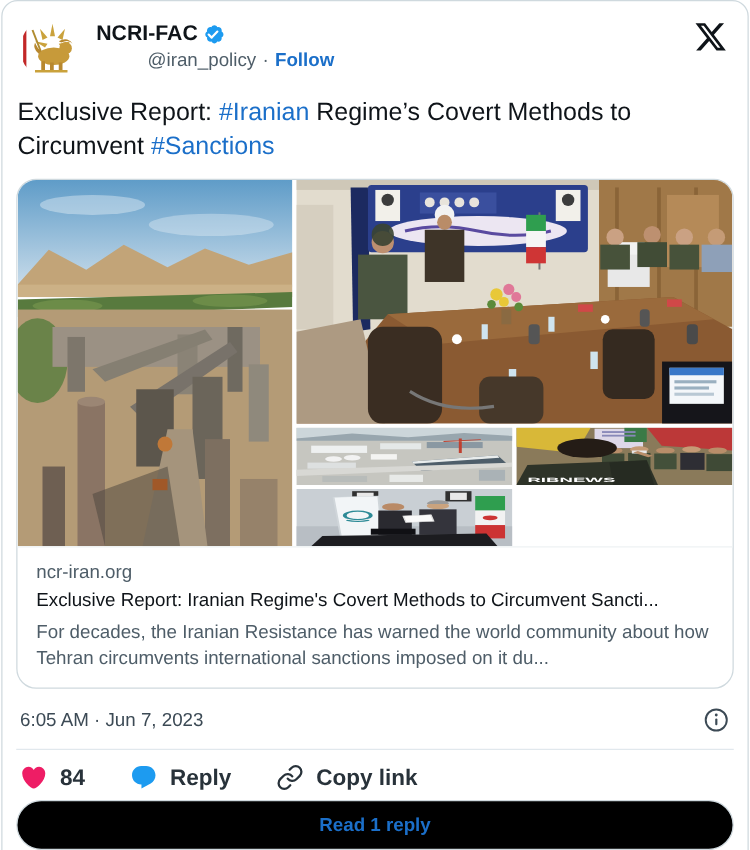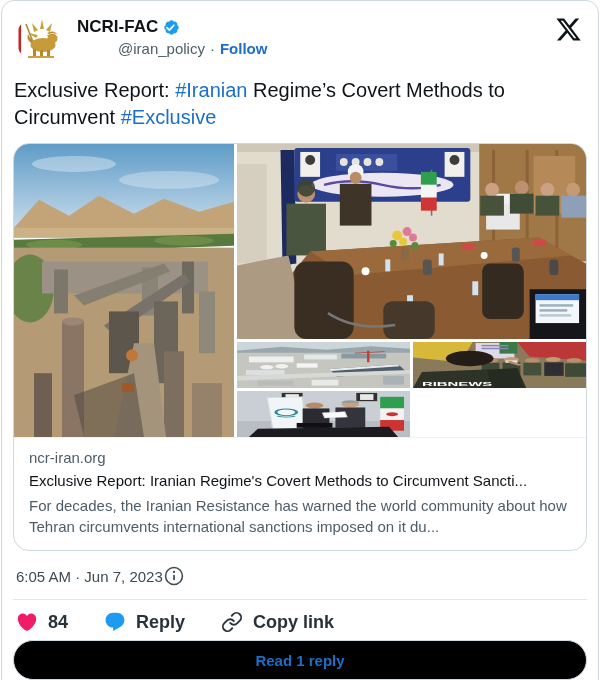--- a/index.html
+++ b/index.html
@@ -34,21 +34,21 @@
   .media-right{display:grid; grid-template-rows:1fr 95px; gap:3px;}
   .media-bottom{display:grid; grid-template-columns:1fr 1fr; gap:3px;}
   .photo{width:100%; height:100%; overflow:hidden;}
   .photo svg{display:block; width:100%; height:100%;}
   .card-text{padding:10px 15px 13px; font-size:15px;}
   .card-domain{color:var(--secondary); line-height:20px;}
   .card-title{color:var(--text); line-height:21px; margin-top:2px;
     white-space:nowrap; overflow:hidden;}
   .card-desc{color:var(--secondary); line-height:21px; margin-top:4px; max-height:42px; overflow:hidden;}
   
-  .meta-row{display:flex; align-items:center; margin-top:14px; padding:0 3px;}
+  .meta-row{display:flex; justify-content:space-between; align-items:center; margin-top:14px; padding:0 3px;}
   .timestamp{font-size:15px; color:#3c4a55; cursor:pointer;}
   .info-icon{width:22px; height:22px; cursor:pointer;}
   .divider{height:1px; background:var(--divider); margin-top:12px;}
   
   .actions{display:flex; align-items:center; padding:11px 3px 0; font-size:18px; font-weight:700; color:#28323a;}
   .action{display:flex; align-items:center; gap:10px; cursor:pointer; margin-right:36px;}
   .action .ico{width:22px; height:22px;}
   
   .read-reply{margin-top:7px; height:40px; border:1px solid var(--border); border-radius:9999px;
     display:flex; align-items:center; justify-content:center; background:#000000; width:100%;
@@ -98,21 +98,21 @@
         <span class="handle">@iran_policy</span>
         <span class="dot-sep">·</span>
         <span class="follow">Follow</span>
       </div>
     </div>
     <svg class="x-logo" viewBox="0 0 24 24">
       <path fill="#0f1419" d="M18.244 2.25h3.308l-7.227 8.26 8.502 11.24h-6.657l-5.214-6.817L4.99 21.75H1.68l7.73-8.835L1.254 2.25H8.08l4.713 6.231zm-1.161 17.52h1.833L7.084 4.126H5.117z"></path>
     </svg>
   </div>
 
-  <div class="tweet-text"><span class="seg-text">Exclusive Report: </span><span class="seg-link">#Iranian</span><span class="seg-text"> Regime’s Covert Methods to Circumvent </span><span class="seg-link">#Exclusive</span></div>
+  <div class="tweet-text"><span class="seg-text">Exclusive Report: </span><span class="seg-link">#Iranian</span><span class="seg-text"> Regime’s Covert Methods to Circumvent </span><span class="seg-link">#Sanctions</span></div>
 
   <div class="link-card">
     <div class="media-grid">
 
       <div class="photo">
         <svg viewBox="0 0 220 294" preserveAspectRatio="none">
           <defs>
             <linearGradient id="sky1" x1="0" y1="0" x2="0" y2="1">
               <stop offset="0" stop-color="#5f9cc8"></stop>
                 <stop offset="1" stop-color="#c9dcea"></stop>

